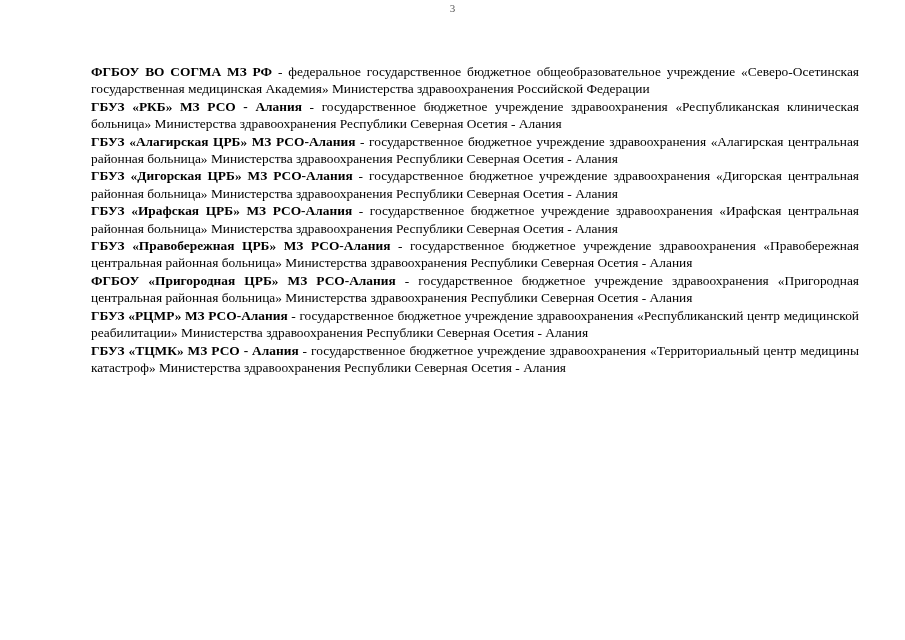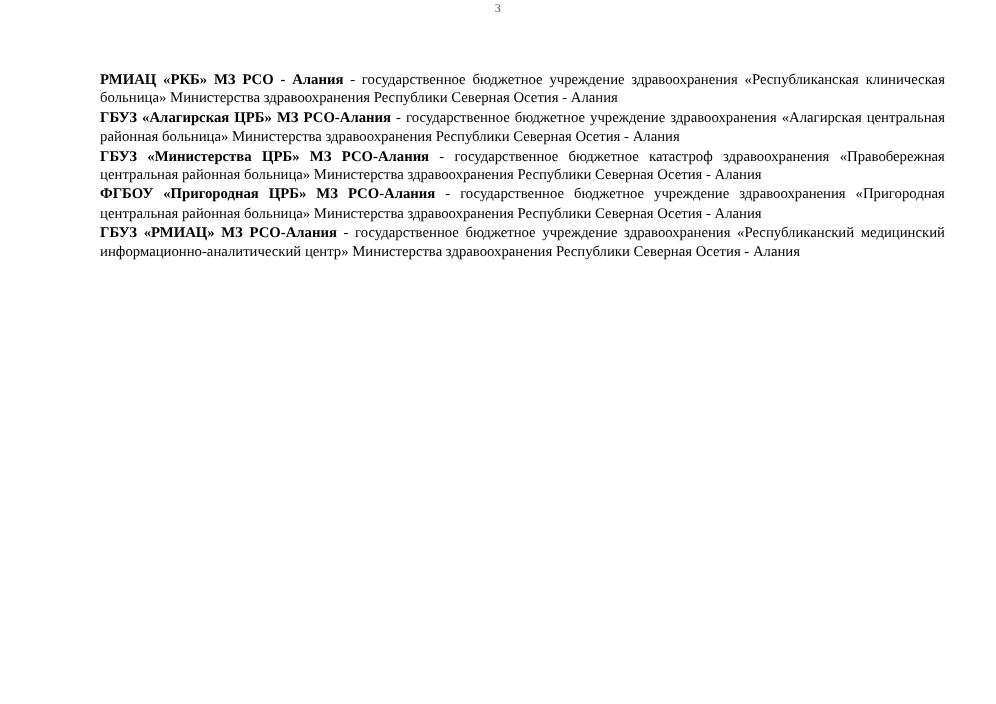--- a/index.html
+++ b/index.html
@@ -40,18 +40,22 @@
     .entry .abbr {
       font-weight: bold;
     }
   </style>
 </head>
 <body>
 
 <div class="page-number">3</div>
 
 <div class="content">
-  <p class="entry"><span class="abbr">РМИАЦ «РКБ» МЗ РСО - Алания</span><span> - </span><span>государственное бюджетное учреждение здравоохранения «Республиканская клиническая больница» Министерства здравоохранения Республики Северная Осетия - Алания</span></p>
+  <p class="entry"><span class="abbr">ФГБОУ ВО СОГМА МЗ РФ</span><span> - </span><span>федеральное государственное бюджетное общеобразовательное учреждение «Северо-Осетинская государственная медицинская Академия» Министерства здравоохранения Российской Федерации</span></p>
+  <p class="entry"><span class="abbr">ГБУЗ «РКБ» МЗ РСО - Алания</span><span> - </span><span>государственное бюджетное учреждение здравоохранения «Республиканская клиническая больница» Министерства здравоохранения Республики Северная Осетия - Алания</span></p>
   <p class="entry"><span class="abbr">ГБУЗ «Алагирская ЦРБ» МЗ РСО-Алания</span><span> - </span><span>государственное бюджетное учреждение здравоохранения «Алагирская центральная районная больница» Министерства здравоохранения Республики Северная Осетия - Алания</span></p>
-  <p class="entry"><span class="abbr">ГБУЗ «Министерства ЦРБ» МЗ РСО-Алания</span><span> - </span><span>государственное бюджетное катастроф здравоохранения «Правобережная центральная районная больница» Министерства здравоохранения Республики Северная Осетия - Алания</span></p>
+  <p class="entry"><span class="abbr">ГБУЗ «Дигорская ЦРБ» МЗ РСО-Алания</span><span> - </span><span>государственное бюджетное учреждение здравоохранения «Дигорская центральная районная больница» Министерства здравоохранения Республики Северная Осетия - Алания</span></p>
+  <p class="entry"><span class="abbr">ГБУЗ «Ирафская ЦРБ» МЗ РСО-Алания</span><span> - </span><span>государственное бюджетное учреждение здравоохранения «Ирафская центральная районная больница» Министерства здравоохранения Республики Северная Осетия - Алания</span></p>
+  <p class="entry"><span class="abbr">ГБУЗ «Правобережная ЦРБ» МЗ РСО-Алания</span><span> - </span><span>государственное бюджетное учреждение здравоохранения «Правобережная центральная районная больница» Министерства здравоохранения Республики Северная Осетия - Алания</span></p>
   <p class="entry"><span class="abbr">ФГБОУ «Пригородная ЦРБ» МЗ РСО-Алания</span><span> - </span><span>государственное бюджетное учреждение здравоохранения «Пригородная центральная районная больница» Министерства здравоохранения Республики Северная Осетия - Алания</span></p>
-  <p class="entry"><span class="abbr">ГБУЗ «РМИАЦ» МЗ РСО-Алания</span><span> - </span><span>государственное бюджетное учреждение  здравоохранения «Республиканский медицинский информационно-аналитический центр» Министерства здравоохранения Республики Северная Осетия - Алания</span></p>
+  <p class="entry"><span class="abbr">ГБУЗ «РЦМР» МЗ РСО-Алания</span><span> - </span><span>государственное бюджетное учреждение здравоохранения «Республиканский центр медицинской реабилитации» Министерства здравоохранения Республики Северная Осетия - Алания</span></p>
+  <p class="entry"><span class="abbr">ГБУЗ «ТЦМК» МЗ РСО - Алания</span><span> - </span><span>государственное бюджетное учреждение здравоохранения «Территориальный центр медицины катастроф» Министерства здравоохранения Республики Северная Осетия - Алания</span></p>
 </div>
 
 </body></html>

